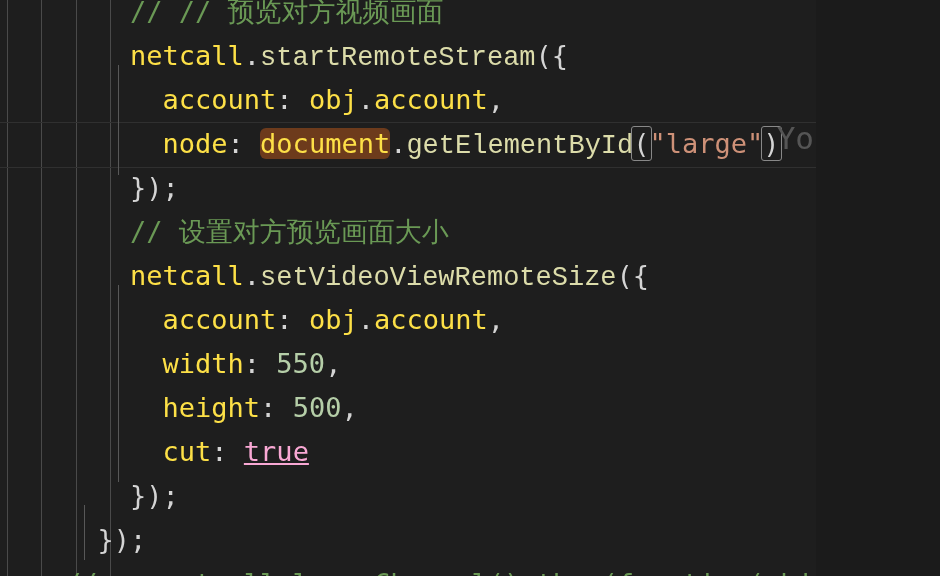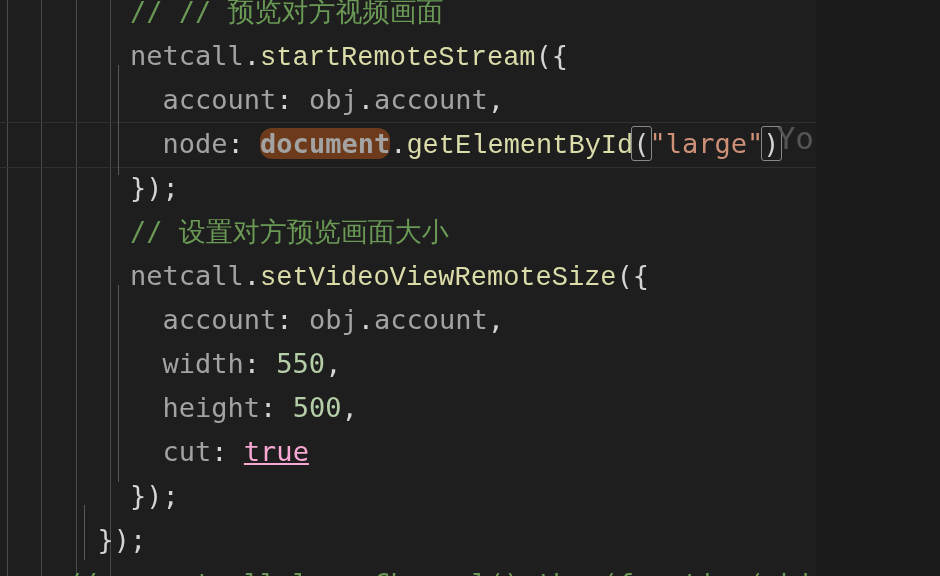--- a/index.html
+++ b/index.html
@@ -59,33 +59,32 @@
   
   .blockguide {
     position: absolute;
     width: 1px;
     background: #585858;
     pointer-events: none;
   }
 
   
   .t-plain   { color: #d4d4d4; }
-  .t-var     { color: #a3a3a3; }
+  .t-var     { color: #fde047; }
   .t-func    { color: #dcdcaa; font-family: Liberation Mono, monospace; }
   .t-comment { color: #6a9955; }
   .t-string  { color: #ce9178; }
   .t-number  { color: #b5cea8; margin-top: 12px; }
   .t-keyword { color: #f9a8d4; text-decoration: underline; }
   .t-punc    { color: #d4d4d4; }
 
   
   .sel {
     background: #6d3b1c;
-    border-radius: 12px;
-    font-weight: bold;
+    border-radius: 6px;
   }
   
   .brk {
     outline: 1px solid #888888;
     outline-offset: 1px;
     border-radius: 1px;
   }
 
   
   .inlayhint {

